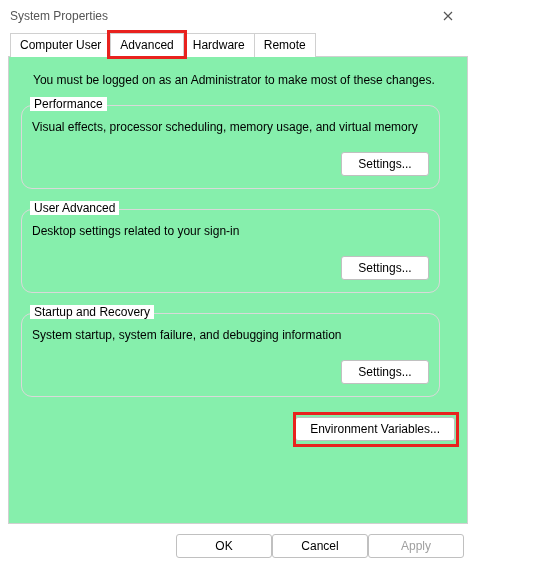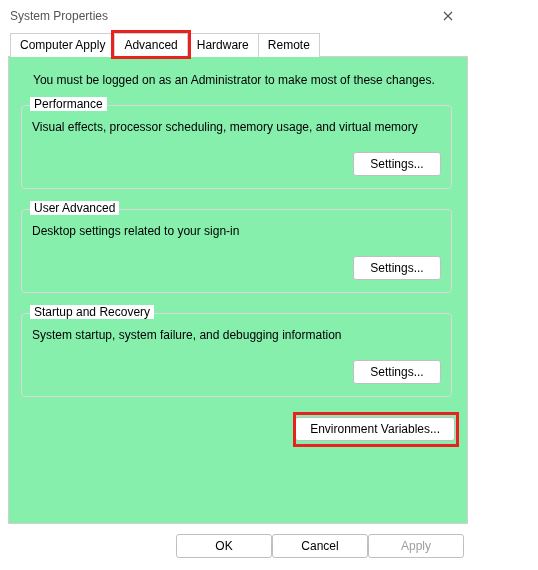--- a/index.html
+++ b/index.html
@@ -82,22 +82,22 @@
       flex: 1;
       display: flex;
       flex-direction: column;
     }
     .admin-note {
       margin: 2px 0 12px 12px;
       color: #000;
     }
     .groupbox {
       border: 1px solid #d9d9d9;
-      border-radius: 4px;
-      margin: 6px 3px 14px 0;
+      border-radius: 11px;
+      margin: 6px 15px 14px 0;
       padding: 10px 10px 12px 10px;
       position: relative;
     }
     .groupbox-title {
       position: absolute;
       top: -9px;
       left: 8px;
       background: #fff;
       padding: 0 4px;
       color: #000;
@@ -159,21 +159,21 @@
     <span class="titlebar-text">System Properties</span>
     <div class="close-btn">
       <svg width="10" height="10" viewBox="0 0 10 10">
           <path d="M1 1 L9 9 M9 1 L1 9" stroke="#555" stroke-width="1.2" fill="none"></path>
         </svg>
     </div>
   </div>
 
   <div class="content-area">
     <div class="tabs">
-      <div class="tab">Computer Apply</div>
+      <div class="tab">Computer User</div>
       <div class="tab active" style="position:relative;">
         <span>Advanced</span>
         <span class="tab-highlight" style="left:-4px; top:-4px; right:-4px; bottom:-3px;"></span>
       </div>
       <div class="tab">Hardware</div>
       <div class="tab">Remote</div>
     </div>
 
     <div class="tab-panel">
       <div class="admin-note">You must be logged on as an Administrator to make most of these changes.</div>

